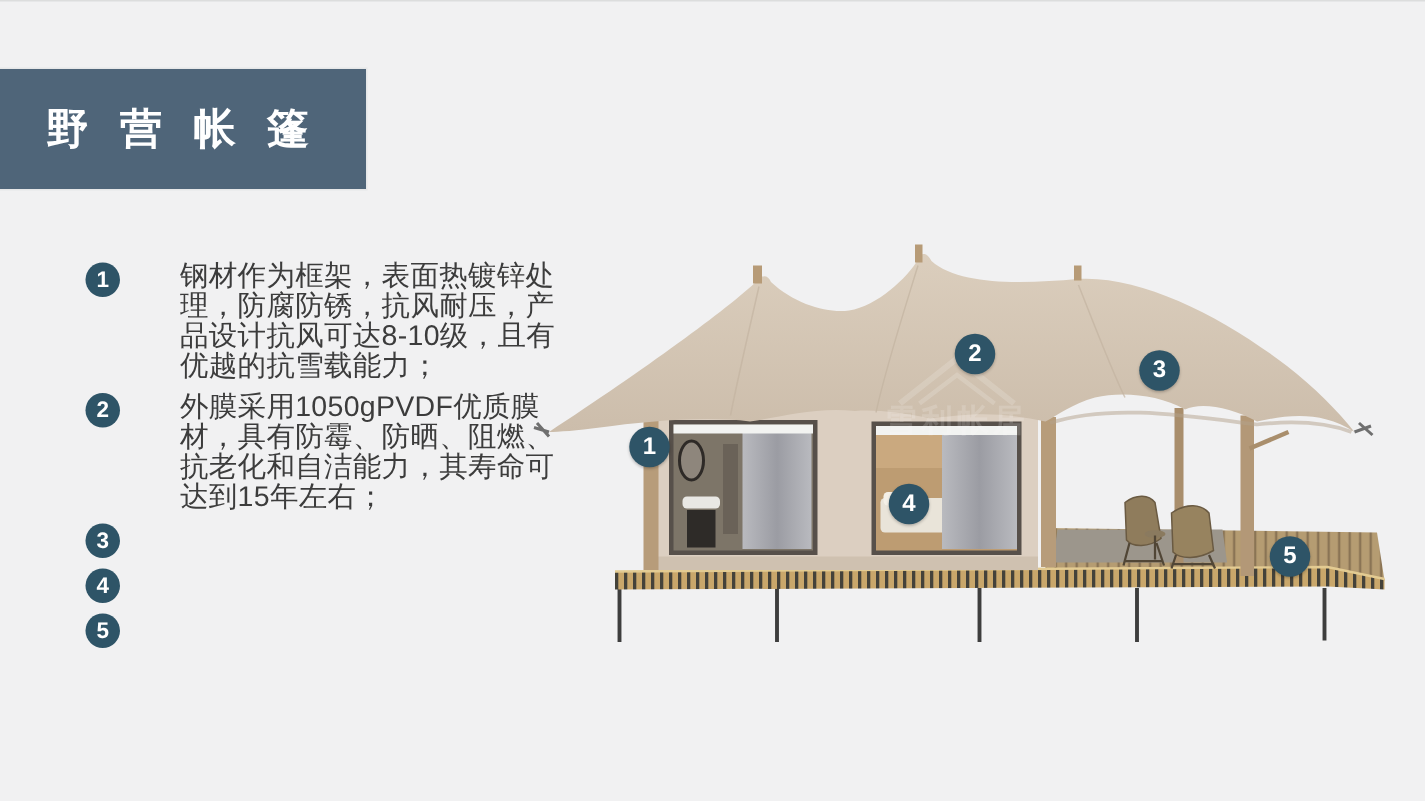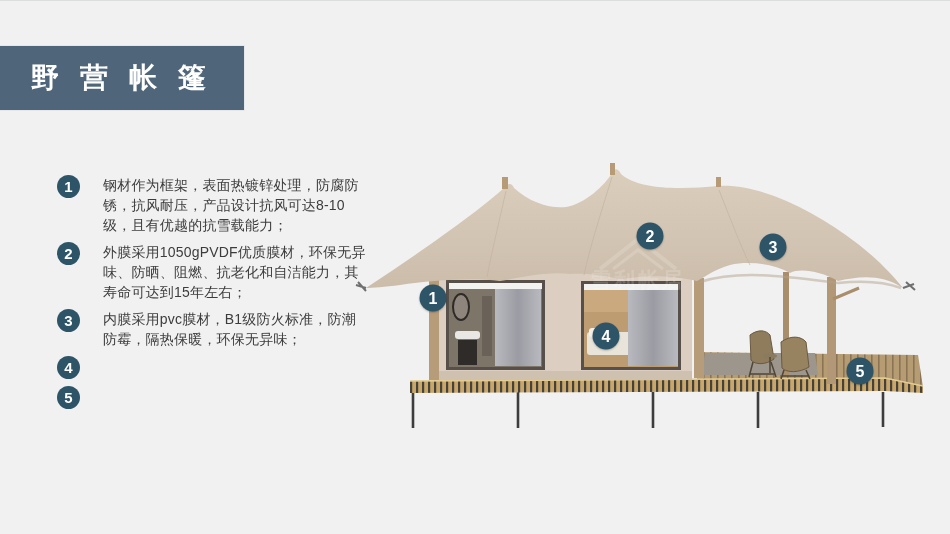--- a/index.html
+++ b/index.html
@@ -6,21 +6,21 @@
   body{
     width:950px;height:534px;
     background:#f1f1f2;
     font-family:"Liberation Sans","DejaVu Sans",sans-serif;
     overflow:hidden;
   }
   .stage{position:relative;width:950px;height:534px;background:#f1f1f2;border-top:1px solid #dcdddd;}
 
   
   .title-block{
-    position:absolute;left:0;top:45px;width:244px;height:64px;
+    position:absolute;left:0;top:45px;width:244px;height:80px;
     background:#4f6579;
     display:flex;align-items:center;
     padding-left:31px;box-sizing:border-box;
     box-shadow:0 0 0 1px #e6e7e8;
   }
   .title-block span{
     color:#ffffff;font-size:28px;font-weight:bold;letter-spacing:21px;white-space:nowrap;
   }
 
   
@@ -29,22 +29,22 @@
     display:flex;flex-direction:column;
   }
   .feature{display:flex;align-items:flex-start;margin-bottom:7px;}
   .fnum{
     flex:0 0 23px;width:23px;height:23px;border-radius:50%;
     background:#2e5467;color:#ffffff;
     font-size:15px;font-weight:bold;line-height:23px;text-align:center;
     margin-top:0px;
   }
   .ftext{
-    margin-left:23px;width:266px;
-    font-size:14px;line-height:20px;color:#3c3c3c;
+    margin-left:40px;width:266px;
+    font-size:19px;line-height:20px;color:#3c3c3c;
     letter-spacing:0.2px;
   }
 
   
   .tent-svg{position:absolute;left:0;top:0;width:950px;height:534px;}
   .marker{
     position:absolute;width:27px;height:27px;border-radius:50%;
     background:#2e5467;color:#fff;
     font-size:16px;font-weight:bold;line-height:27px;text-align:center;
     transform:translate(-50%,-50%);
@@ -65,25 +65,24 @@
     <span>野营帐篷</span>
   </div>
 
   <div class="features">
     <div class="feature">
       <div class="fnum">1</div>
       <div class="ftext">钢材作为框架，表面热镀锌处理，防腐防锈，抗风耐压，产品设计抗风可达8-10级，且有优越的抗雪载能力；</div>
     </div>
     <div class="feature">
       <div class="fnum">2</div>
-      <div class="ftext">外膜采用1050gPVDF优质膜材，环保无异味、防晒、阻燃、抗老化和自洁能力，其寿命可达到15年左右；</div>
+      <div class="ftext">外膜采用1050gPVDF优质膜材，具有防霉、防晒、阻燃、抗老化和自洁能力，其寿命可达到15年左右；</div>
     </div>
     <div class="feature">
       <div class="fnum">3</div>
-      <div class="ftext">内膜采用pvc膜材，B1级防火标准，防潮防霉，隔热保暖，环保无异味；</div>
     </div>
     <div class="feature">
       <div class="fnum">4</div>
     </div>
     <div class="feature">
       <div class="fnum">5</div>
     </div>
   </div>
 
   <svg class="tent-svg" viewBox="0 0 950 534">

